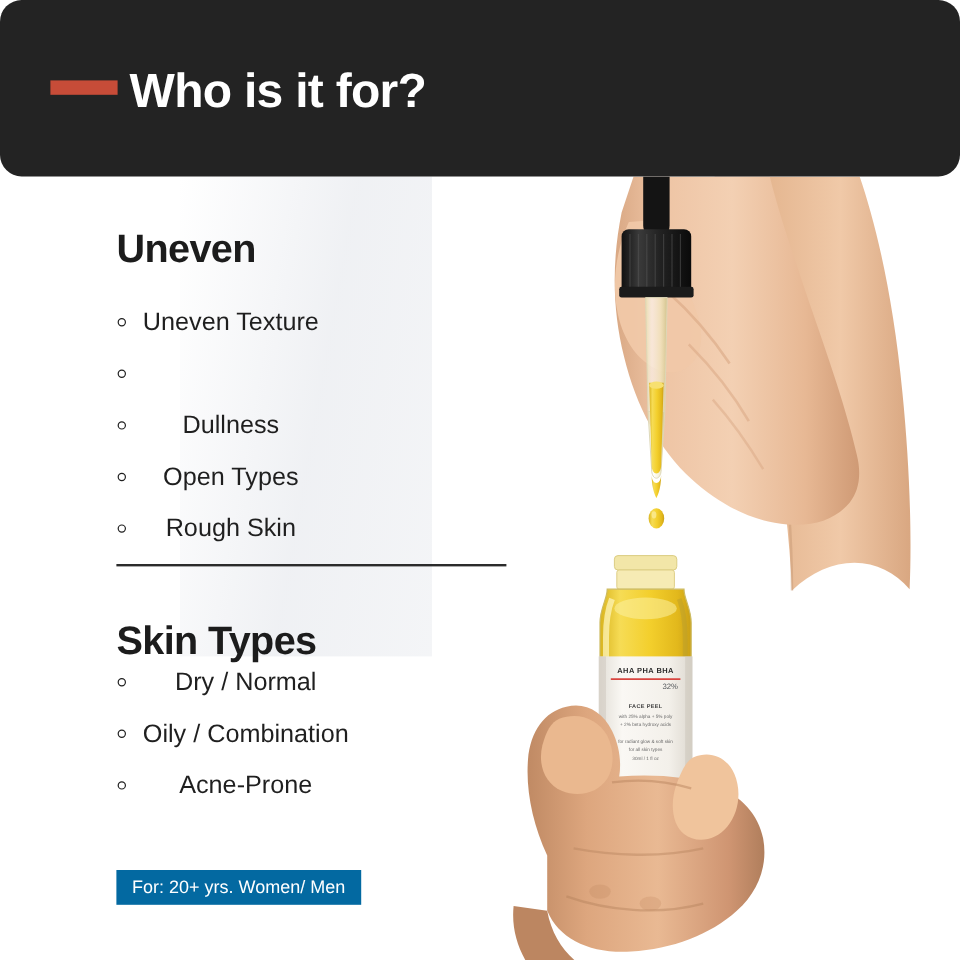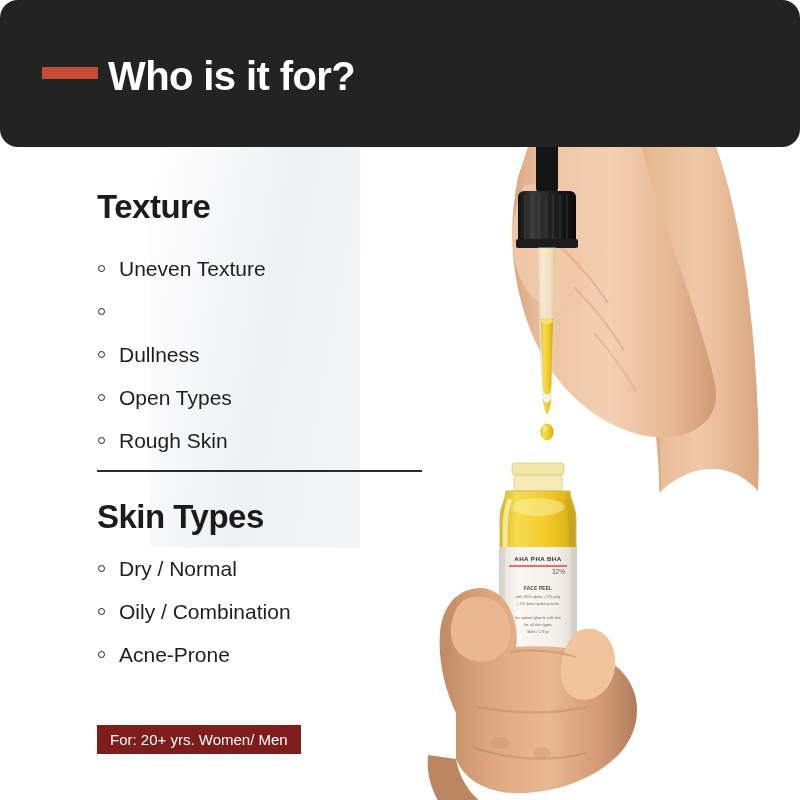--- a/index.html
+++ b/index.html
@@ -75,28 +75,29 @@
   .section-title {
     position: absolute;
     left: 97px;
     font-size: 33px;
     font-weight: bold;
     color: #1c1c1c;
     letter-spacing: -0.5px;
     white-space: nowrap;
   }
   #targets-title { top: 41px; }
-  #skintypes-title { top: 351px; text-align: right; }
+  #skintypes-title { top: 368px; text-align: right; }
 
   .bullet-list {
     position: absolute;
     left: 97px;
     margin: 0;
     padding: 0;
     list-style: none;
+    text-align: center;
   }
   #targets-list { top: 100px; }
   #skintypes-list { top: 400px; }
 
   .bullet-list li {
     position: relative;
     height: 43px;
     line-height: 43px;
     padding-left: 22px;
     font-size: 21px;
@@ -123,21 +124,21 @@
     background: #2b2b2b;
   }
 
   .footer-badge {
     position: absolute;
     left: 97px;
     top: 578px;
     height: 29px;
     line-height: 29px;
     padding: 0 13px;
-    background: #7f1d1d;
+    background: #0369a1;
     color: #ffffff;
     font-size: 15px;
     white-space: nowrap;
     display: inline-block;
   }
 </style>
 </head>
 <body>
 
 <div id="page">
@@ -294,21 +295,21 @@
 
   <div class="wash"></div>
 
   <div class="header-band">
     <div class="header-accent"></div>
     <div class="header-title">Who is it for?</div>
   </div>
 
   <div class="content">
 
-    <div class="section-title" id="targets-title">Texture</div>
+    <div class="section-title" id="targets-title">Uneven</div>
 
     <ul class="bullet-list" id="targets-list">
       <li>
         <span class="ring"></span>
         <span>Uneven Texture</span>
       </li>
       <li>
         <span class="ring"></span>
       </li>
       <li>

